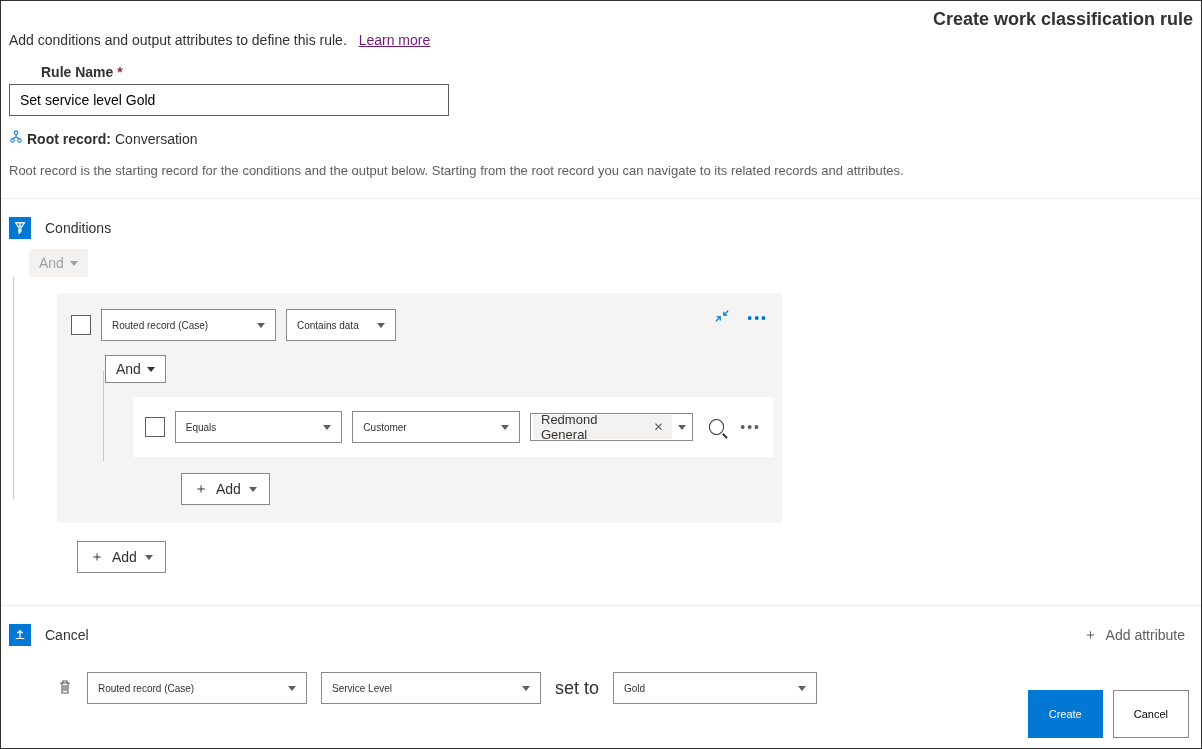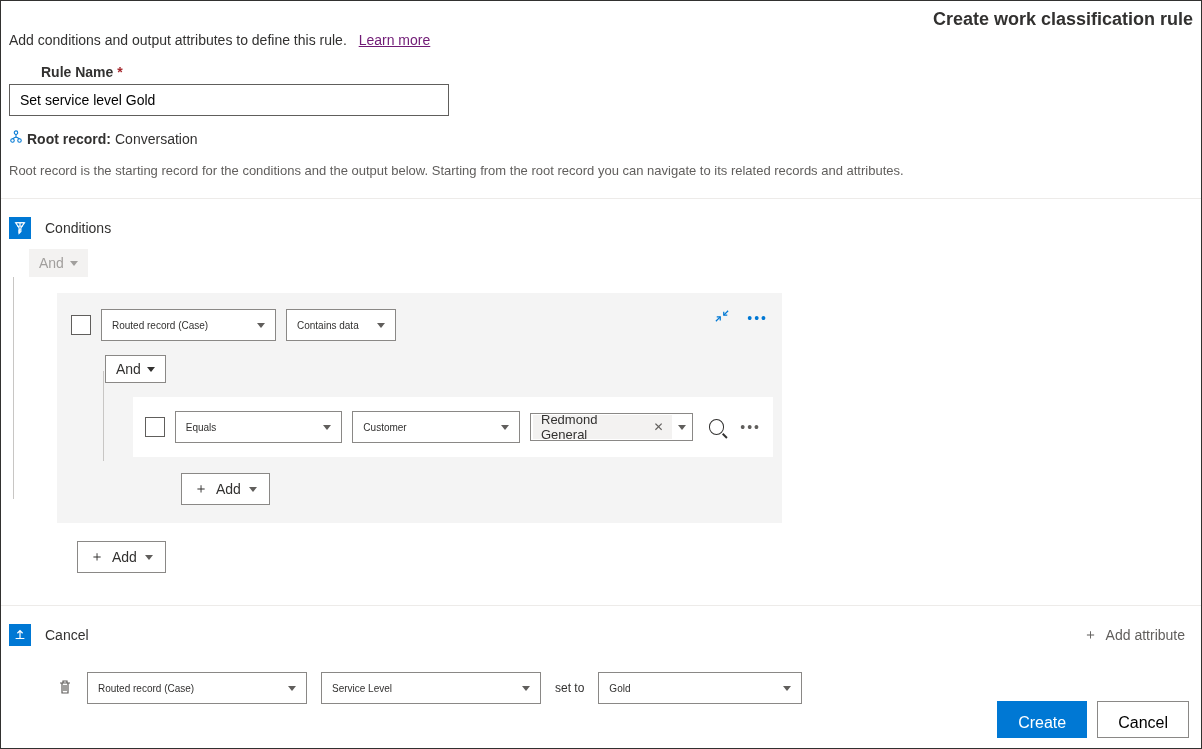--- a/index.html
+++ b/index.html
@@ -235,32 +235,32 @@
     margin-right: 8px;
   }
   .output-row {
     display: flex;
     align-items: center;
     gap: 14px;
     margin-top: 16px;
     margin-left: 16px;
   }
   .trash-icon svg { color: #605e5c; }
-  .set-to { font-size: 12px; color: #323130; }
+  .set-to { font-size: 18px; color: #323130; }
   .footer {
     position: absolute;
     right: 12px;
     bottom: 10px;
     display: flex;
     gap: 10px;
   }
   .btn {
-    height: 37px;
+    height: 48px;
     padding: 12px 20px;
-    font-size: 16px;
+    font-size: 11px;
     border: 1px solid #8a8886;
     background: #fff;
     cursor: pointer;
   }
   .btn-primary {
     background: #0078d4;
     border-color: #0078d4;
     color: #fff;
   }
   .collapse-icon svg { color: #0078d4; }

